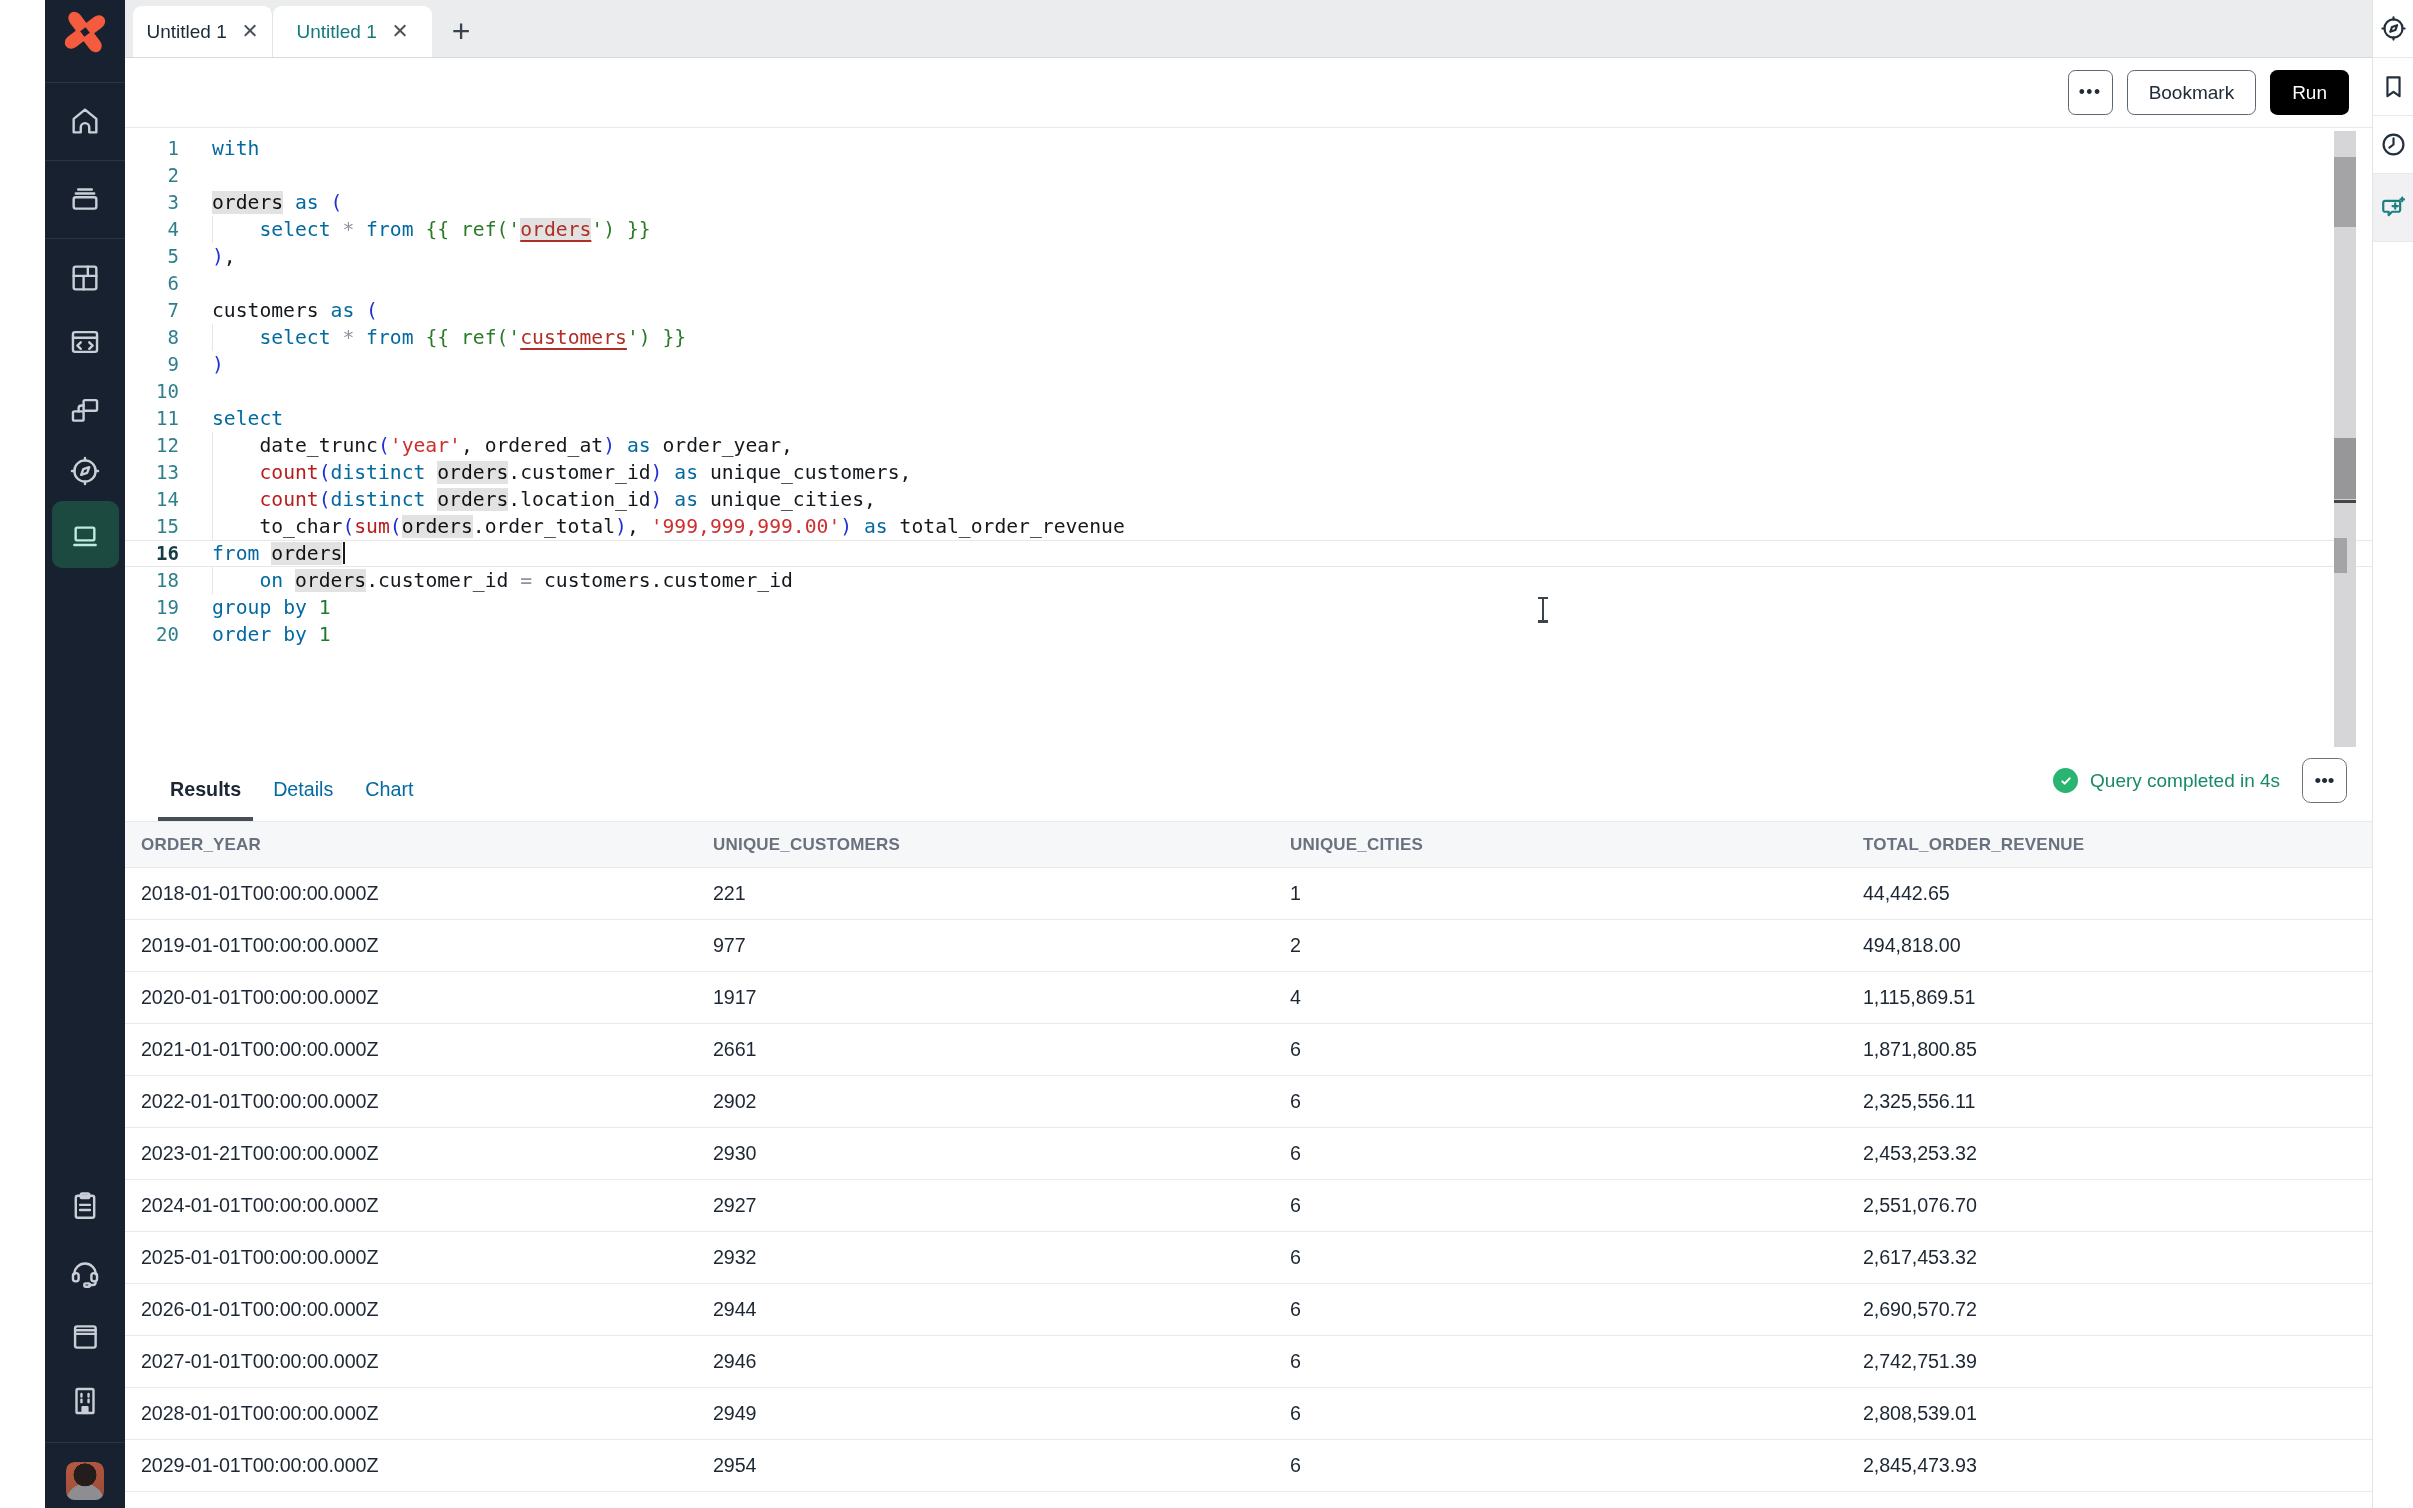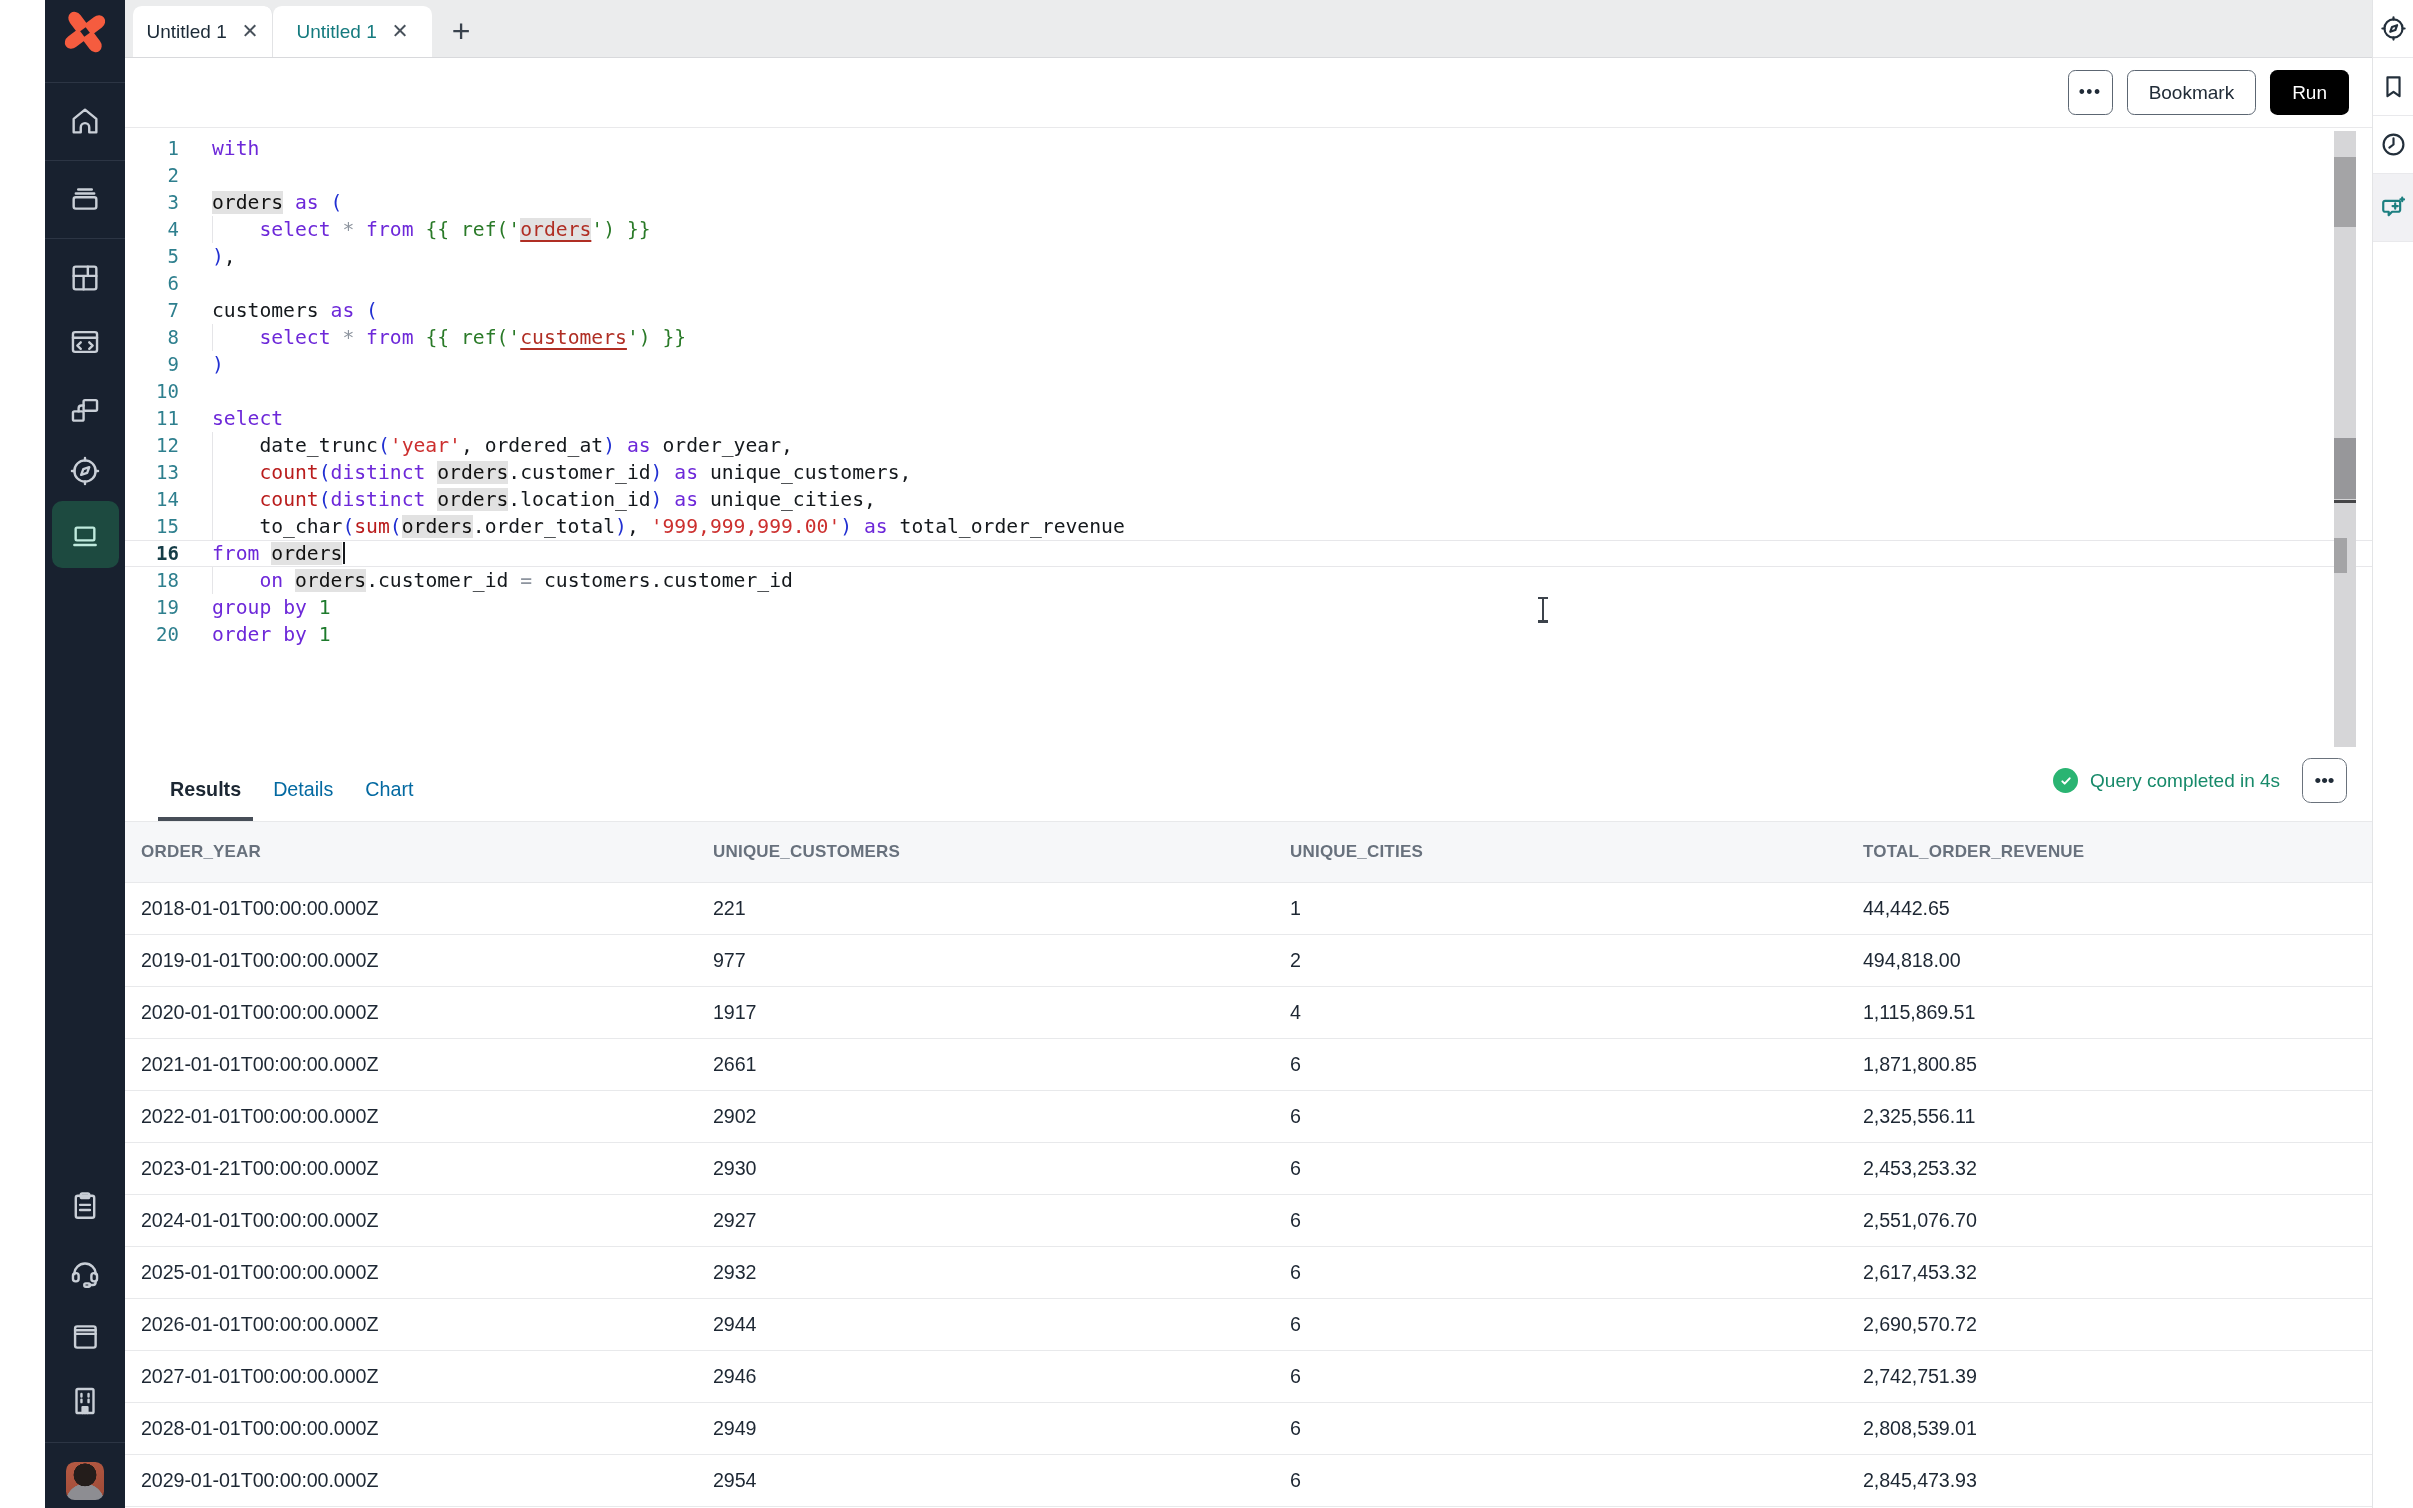--- a/index.html
+++ b/index.html
@@ -49,21 +49,21 @@
 
   
   .editor { height:630px; flex:none; position:relative; background:#fff;
     font-family:"DejaVu Sans Mono", monospace; padding-top:7.3px; }
   .line { display:flex; height:27px; line-height:27px; position:relative; white-space:pre; }
   .ln { width:87px; flex:none; text-align:right; padding-right:33px; color:#2e7f8e; font-size:19px; }
   .lc { flex:1; font-size:19.7px; color:#14181c; }
   .line.active { box-shadow: inset 0 1.1px 0 #e7e7ea, inset 0 -1.1px 0 #e7e7ea; }
   .line.active .ln { color:#163d47; font-weight:bold; }
   .line.ig::before { content:""; position:absolute; left:87px; top:0; bottom:0; width:1.1px; background:#e5e5e8; }
-  .tk-kw  { color:#6d28d9; }
+  .tk-kw  { color:#0369a1; }
   .tk-par { color:#2130d2; }
   .tk-fn  { color:#b91c1c; }
   .tk-str { color:#cc2f2e; }
   .tk-num { color:#1d7a2c; }
   .tk-brace { color:#2a7a28; }
   .tk-op  { color:#8d949e; }
   .tk-pl  { color:#14181c; }
   .tk-hl  { color:#111; background:#e2e2e2; }
   .tk-ref { color:#b02e24; text-decoration:underline; text-decoration-thickness:1.5px; text-underline-offset:3.6px; }
   .tk-refhl { color:#b02e24; background:#e2e2e2; text-decoration:underline; text-decoration-thickness:1.5px; text-underline-offset:3.6px; }
@@ -85,21 +85,21 @@
   .rtab { position:relative; font-size:19.7px; color:#0369a1; height:100%; display:flex; align-items:center; }
   .rtab.active { color:#1c2733; font-weight:bold; }
   .rtab.active::after { content:""; position:absolute; left:-11.7px; right:-11.7px; bottom:0; height:3.6px; background:#474e58; }
   .rstatus { margin-left:auto; display:flex; align-items:center; gap:11.7px; padding-right:25px; }
   .checkc { width:25px; height:25px; border-radius:50%; background:#2ab472; display:flex; align-items:center; justify-content:center; }
   .checkc svg { width:16px; height:16px; stroke:#fff; stroke-width:3; fill:none; stroke-linecap:round; stroke-linejoin:round; }
   .qstatus { font-size:19px; color:#178a6a; }
   .btn.rmore { width:45px; height:45px; border-radius:8.7px; border:1.5px solid #6a727c; margin-left:10.2px; }
 
   .tgrid { display:grid; grid-template-columns:572px 577px 573px 1fr; padding-left:16px; align-items:center; }
-  .thead { height:62px; flex:none; background:#f6f7f9; border-top:0.7px solid #e8e9eb; border-bottom:0.7px solid #e8e9eb; }
+  .thead { height:47px; flex:none; background:#f6f7f9; border-top:0.7px solid #e8e9eb; border-bottom:0.7px solid #e8e9eb; }
   .thead div { font-size:17px; font-weight:bold; color:#68717d; letter-spacing:0.2px; }
   .tbody { flex:1; overflow:hidden; }
   .trow { height:52px; border-bottom:0.7px solid #e8e9eb; }
   .trow div { font-size:19.7px; color:#1d2733; letter-spacing:-0.1px; }
 
   
   .rail { width:41px; flex:none; border-left:0.7px solid #e3e4e6; background:#fff; display:flex; flex-direction:column; }
   .rail-cell { height:58px; flex:none; border-bottom:0.7px solid #e9e9ec; display:flex; align-items:center; justify-content:center; }
   .rail-cell svg { width:29px; height:29px; stroke:#232f3b; fill:none; stroke-width:1.8; stroke-linecap:round; stroke-linejoin:round; }
   .rail-cell.ai { height:68px; background:#f1f1f4; }

